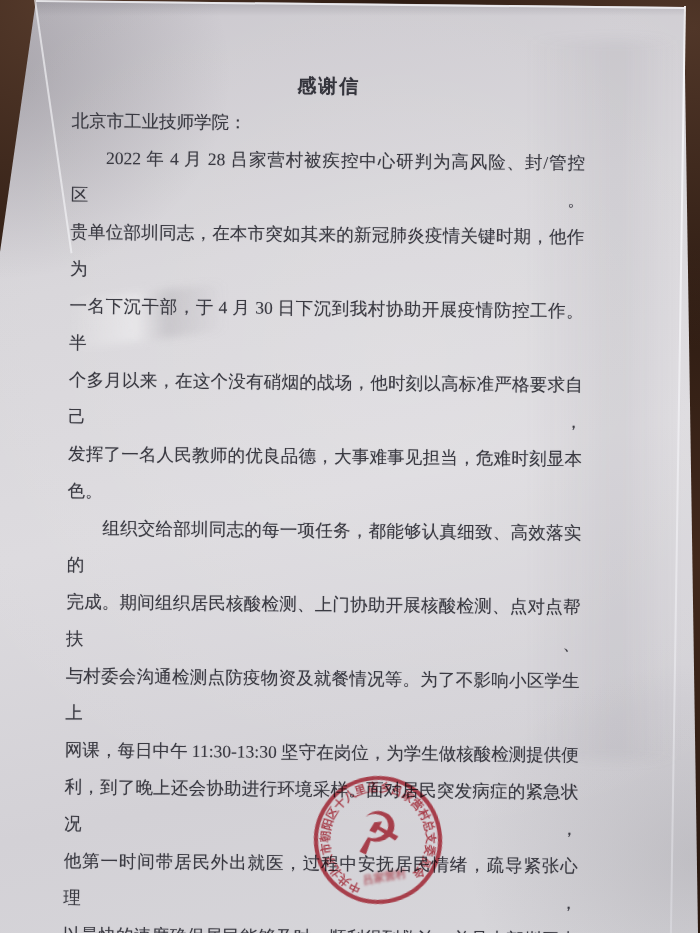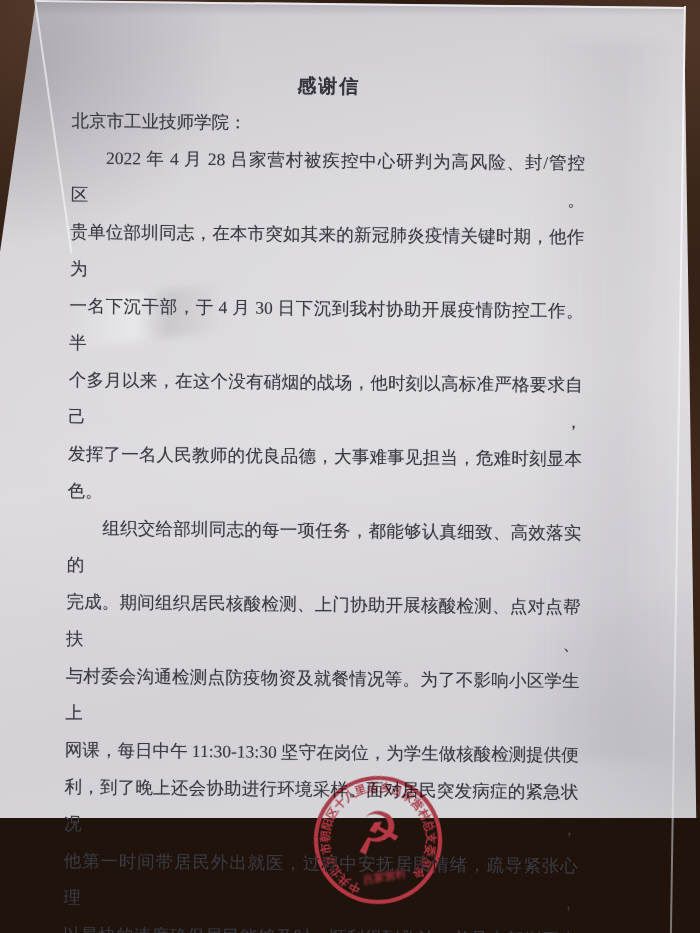--- a/index.html
+++ b/index.html
@@ -2,21 +2,21 @@
 <html><head>
 <meta charset="utf-8">
 <style>
   html,body{margin:0;padding:0;}
   body{
     width:700px;height:933px;overflow:hidden;
     font-family:"Liberation Serif","DejaVu Serif",serif;
     background:#1f130c;
   }
   .photo{
-    position:relative;width:700px;height:818px;
+    position:relative;width:700px;height:933px;
     background:
       radial-gradient(circle at 8% 0%, #553a2b 0%, rgba(85,58,43,0) 30%),
       radial-gradient(circle at 99% 3%, #503628 0%, rgba(80,54,40,0) 28%),
       radial-gradient(circle at 100% 60%, #42291c 0%, rgba(66,41,28,0) 35%),
       #2b1a11;
   }
   .paper{
     position:absolute;inset:0;
     clip-path:polygon(36px 0%, 684px 7px, 698px 933px, 0px 933px, 0px 252px);
     background:

